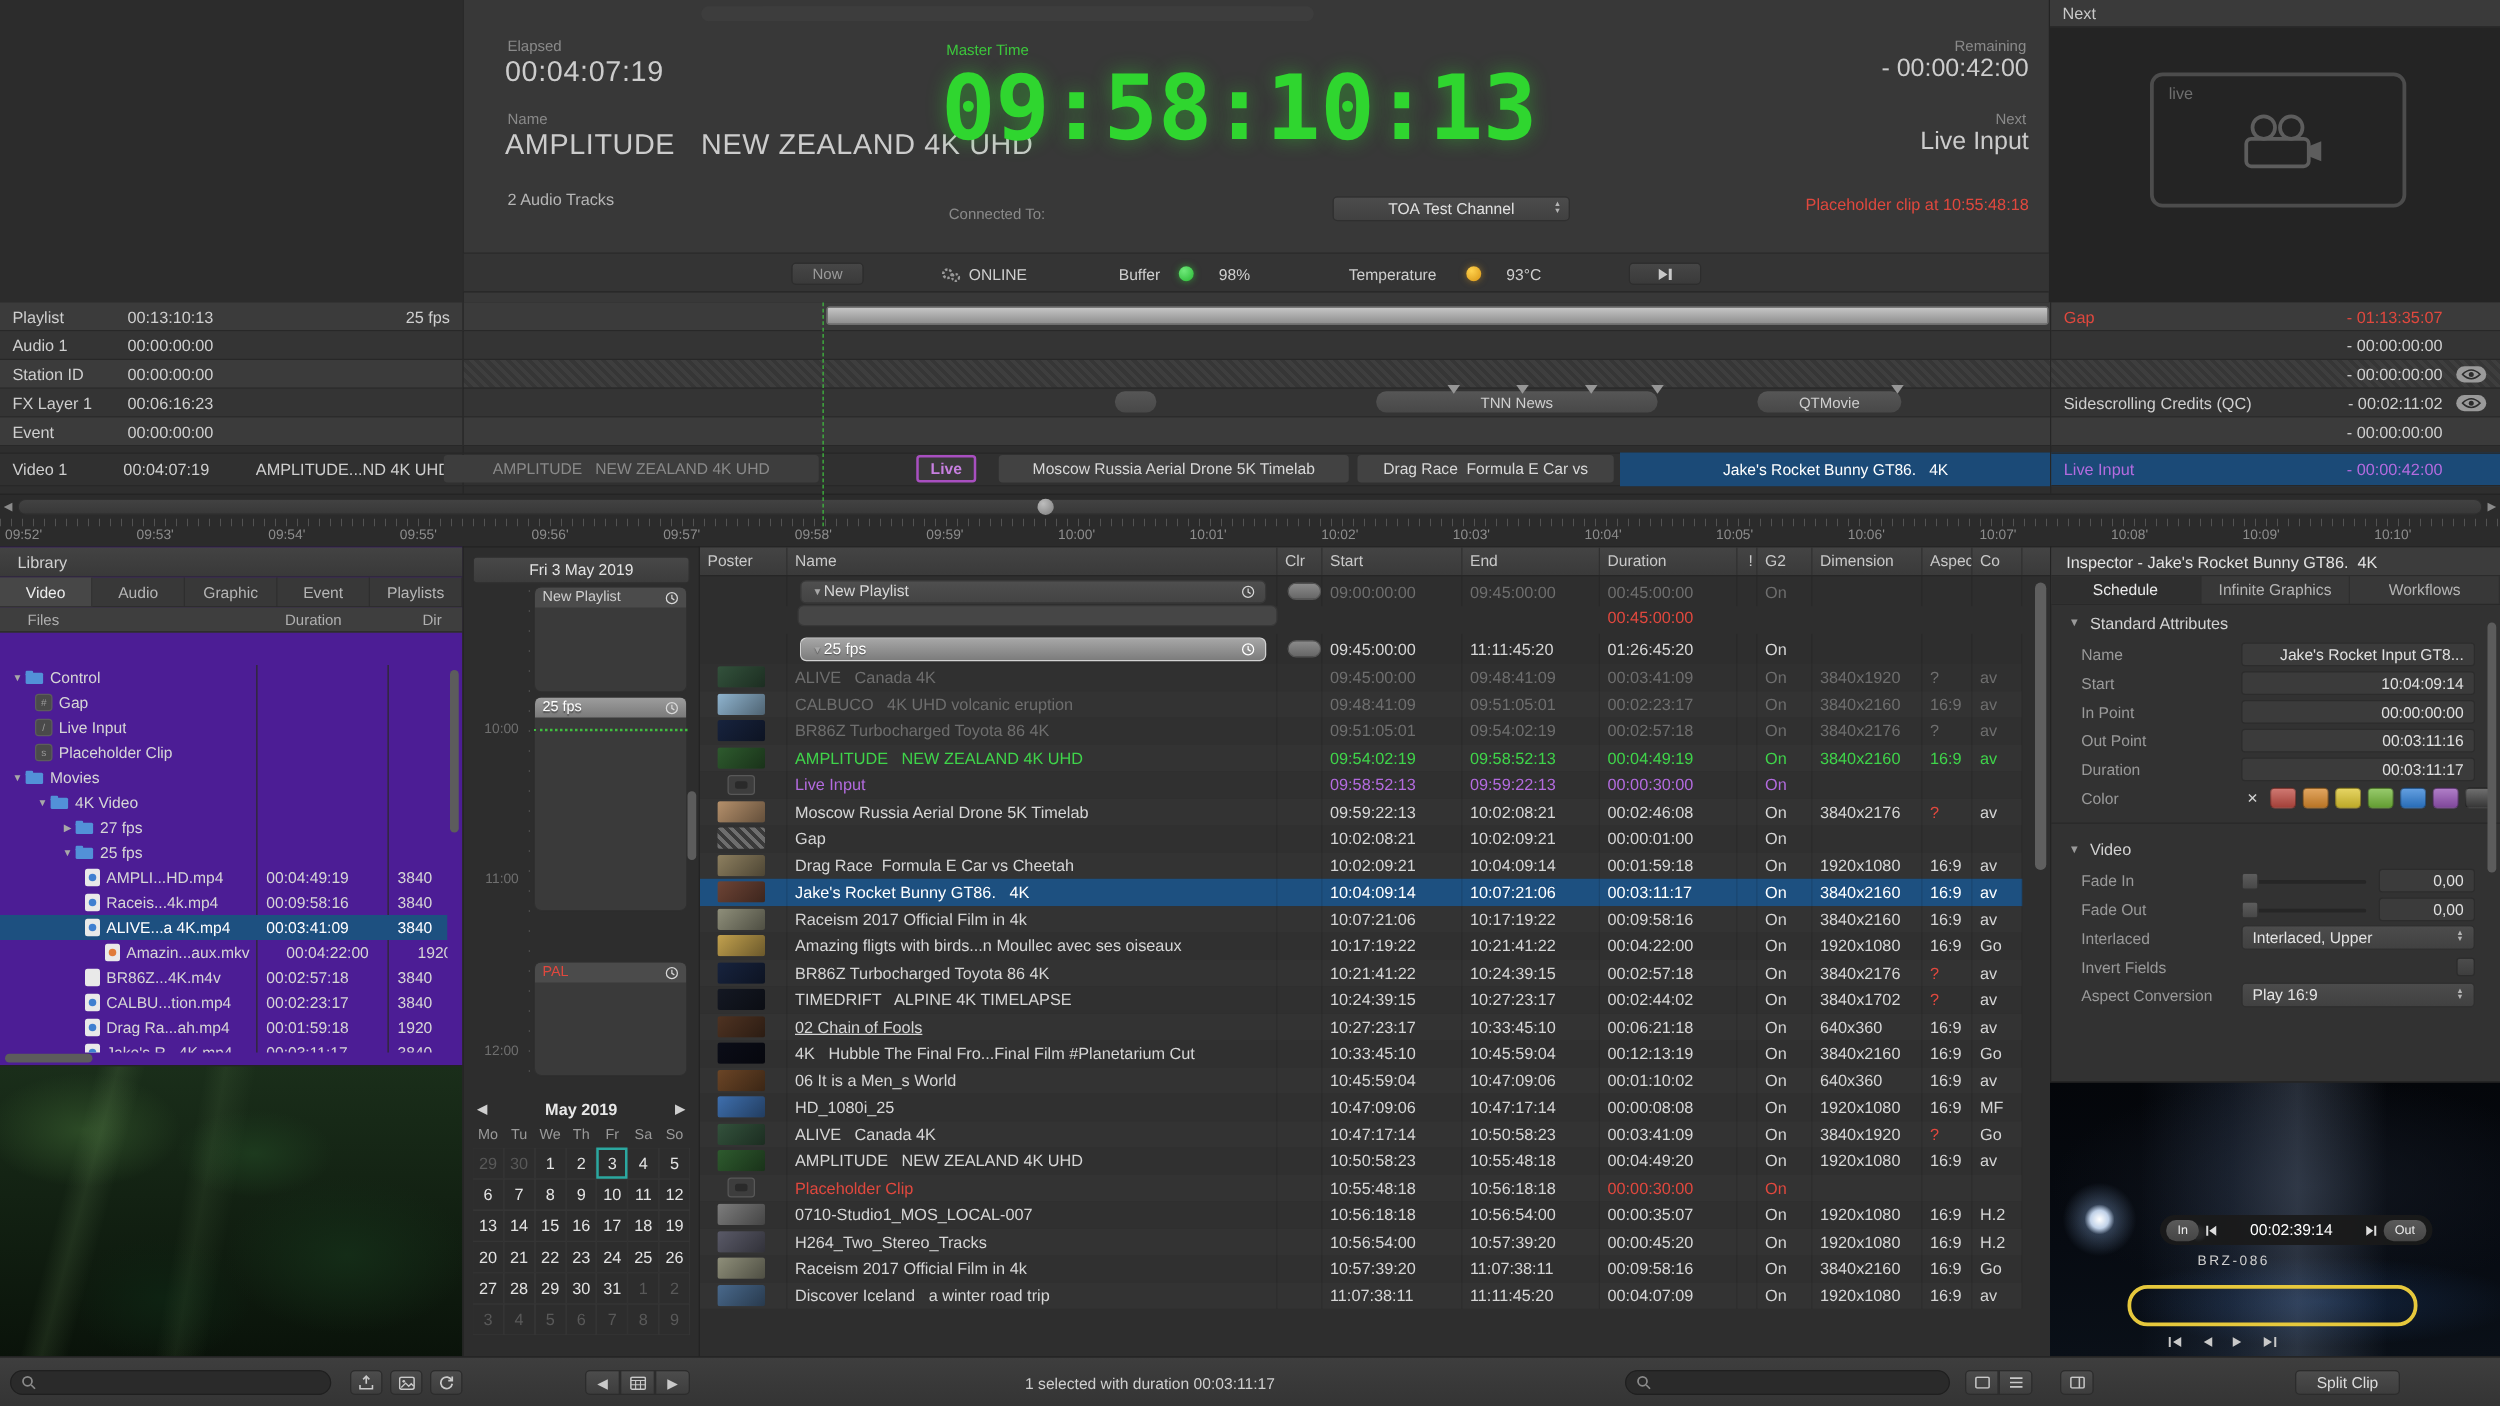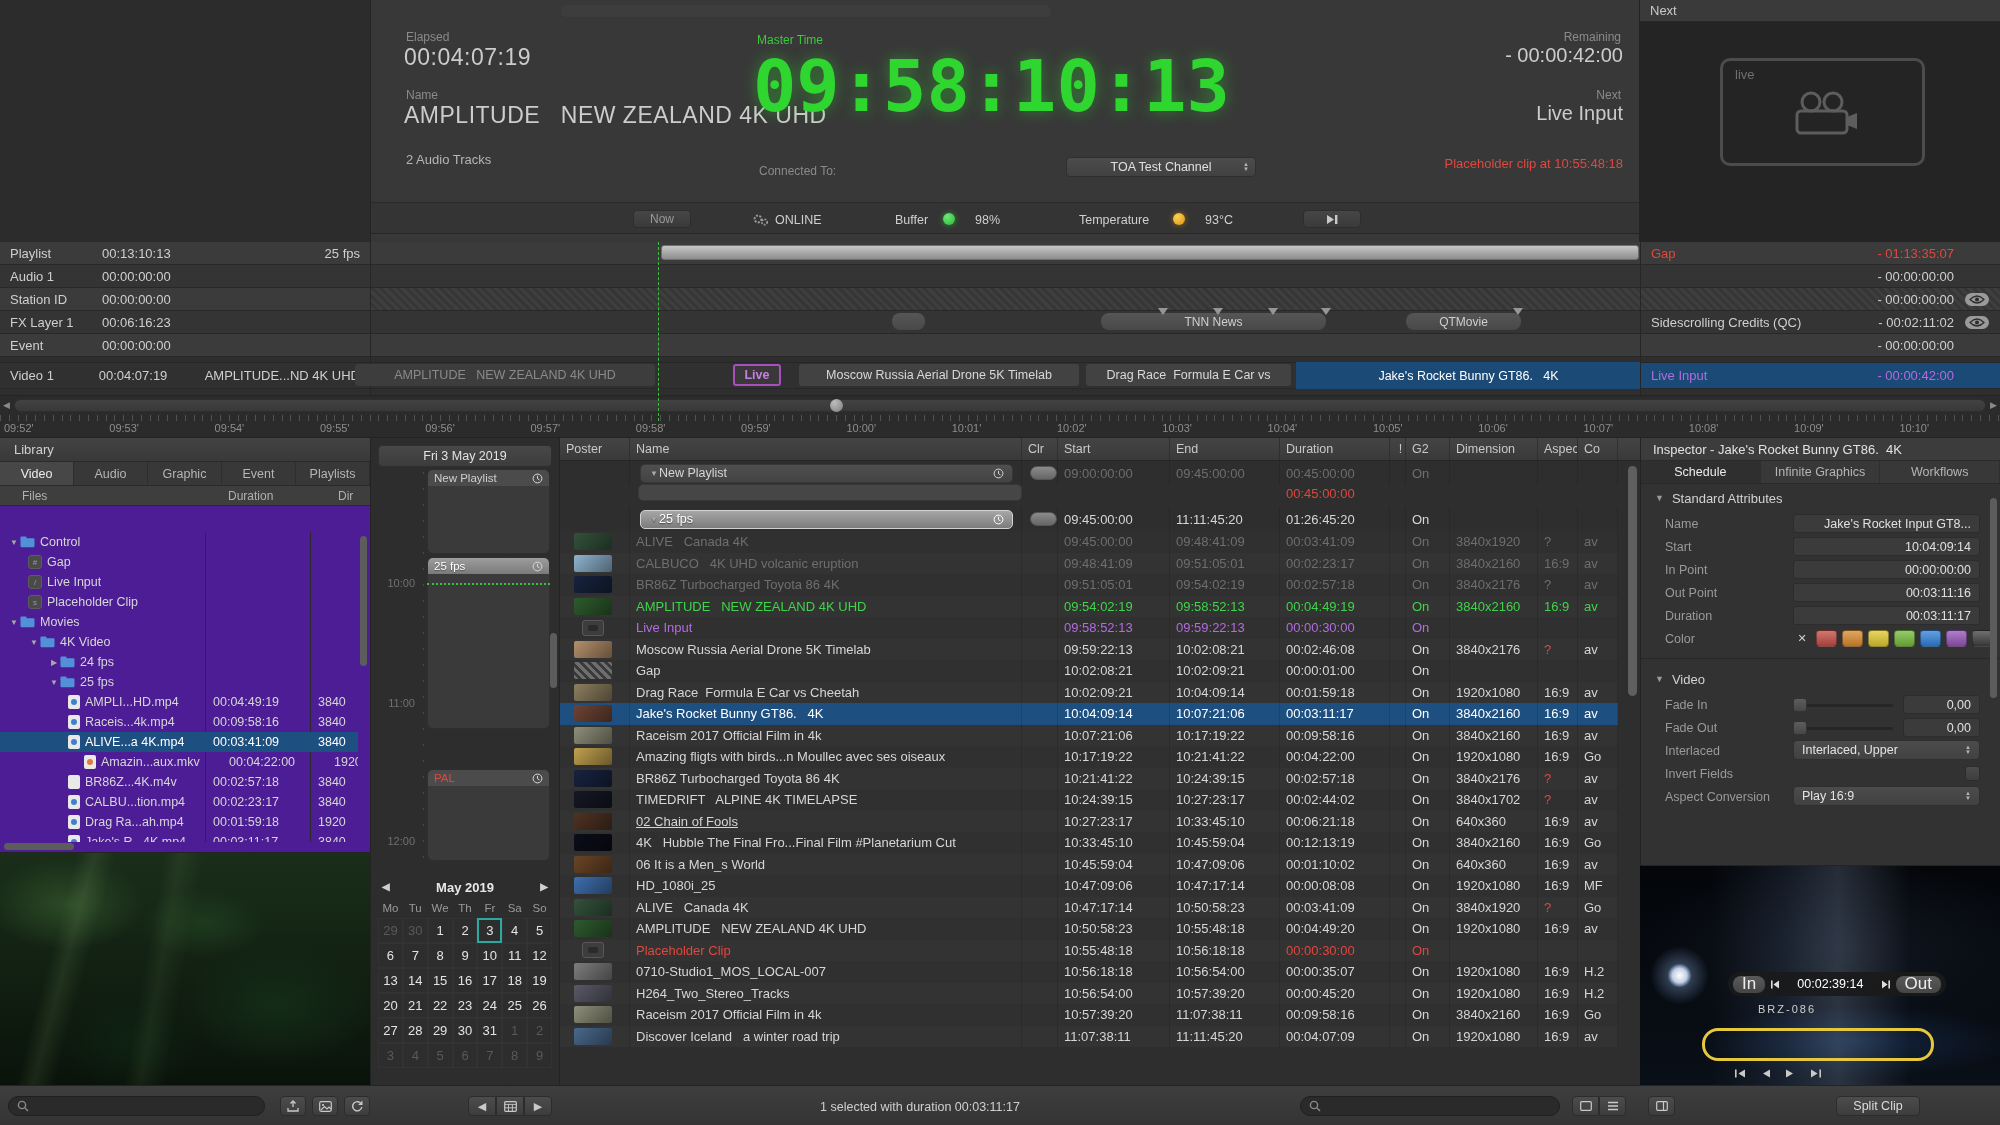--- a/index.html
+++ b/index.html
@@ -235,21 +235,21 @@
     background:
       radial-gradient(circle 16px at 11% 50%, #ffffff, rgba(215,232,255,.85) 45%, transparent 75%),
       radial-gradient(circle 42px at 11% 50%, rgba(160,200,255,.45), transparent 70%),
       radial-gradient(circle 9px at 33% 55%, #ffffff, rgba(215,232,255,.7) 50%, transparent 80%),
       linear-gradient(90deg, transparent 20%, rgba(120,150,200,.12) 40%, rgba(190,215,255,.18) 55%, transparent 75%),
       radial-gradient(ellipse 220px 50px at 60% 80%, rgba(40,80,140,.35), transparent 72%),
       radial-gradient(ellipse 260px 110px at 58% 38%, #11161f, transparent 80%),
       linear-gradient(180deg,#04060a,#070b12 60%,#0a1018)}
   #ctl{position:absolute;left:88px;top:106px;width:218px;height:24px;background:rgba(26,26,26,.92);border-radius:12px;
       display:flex;align-items:center;padding:0 5px;gap:5px}
-  .ctl-btn{height:17px;padding:0 9px;background:linear-gradient(#5a5a5a,#454545);border-radius:8px;font-size:17px;
+  .ctl-btn{height:17px;padding:0 9px;background:linear-gradient(#5a5a5a,#454545);border-radius:8px;font-size:10px;
       color:#ececec;display:flex;align-items:center}
   #ctl .tc{flex:1;text-align:center;font-size:12.5px;color:#fff}
   .stepico{display:flex;align-items:center}
   #plate{position:absolute;left:118px;top:137px;font-size:11px;letter-spacing:2px;color:#cfcfcf}
   #ybox{position:absolute;left:62px;top:162px;width:232px;height:33px;border:3px solid #e6c83c;border-radius:16px}
   #transport{position:absolute;left:94px;top:203px;display:flex;gap:16px;align-items:center}
 
   
   #bottombar{left:0;top:1085px;width:2000px;height:40px;background:linear-gradient(#3e3e3e,#343434);border-top:1px solid #232323}
   .search{position:absolute;top:10px;height:20px;border-radius:10px;background:#2a2a2a;border:1px solid #1f1f1f;
@@ -534,21 +534,21 @@
           <span class="lib-name">4K Video</span>
         </div>
         <div class="lib-row" style="padding-left: 48px;">
           <span class="disc">▶</span>
           <span style="margin-right: 5px; display: flex;">
             <svg width="15" height="12" viewBox="0 0 15 12">
               <rect x="0.5" y="0.6" width="6" height="4" rx="1" fill="#5291d8"></rect>
               <rect x="0.5" y="2.2" width="14" height="9" rx="1.2" fill="#5291d8"></rect>
             </svg>
           </span>
-          <span class="lib-name">24 fps</span>
+          <span class="lib-name">27 fps</span>
         </div>
         <div class="lib-row" style="padding-left: 48px;">
           <span class="disc">▼</span>
           <span style="margin-right: 5px; display: flex;">
             <svg width="15" height="12" viewBox="0 0 15 12">
               <rect x="0.5" y="0.6" width="6" height="4" rx="1" fill="#5291d8"></rect>
               <rect x="0.5" y="2.2" width="14" height="9" rx="1.2" fill="#5291d8"></rect>
             </svg>
           </span>
           <span class="lib-name">25 fps</span>

